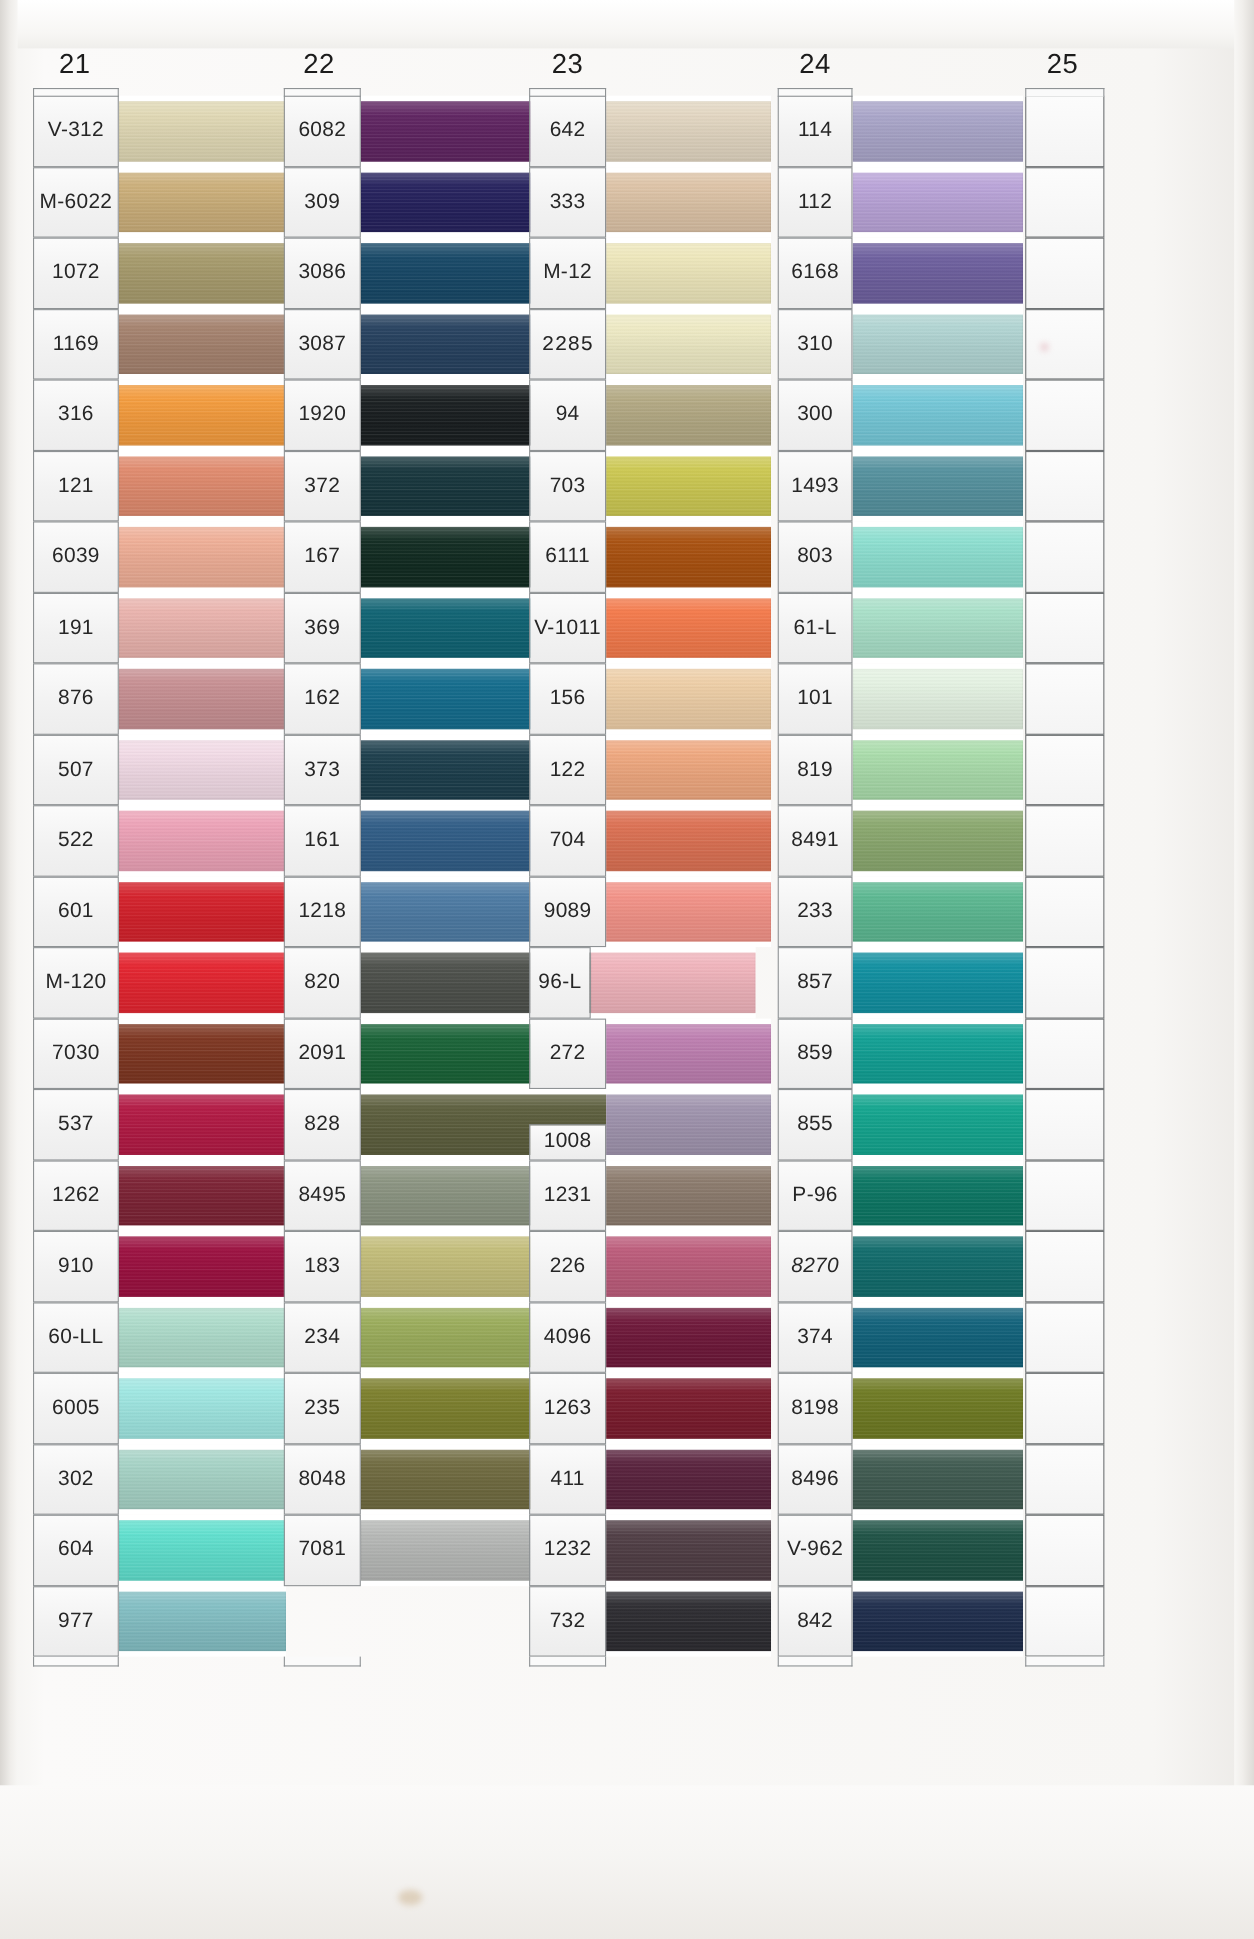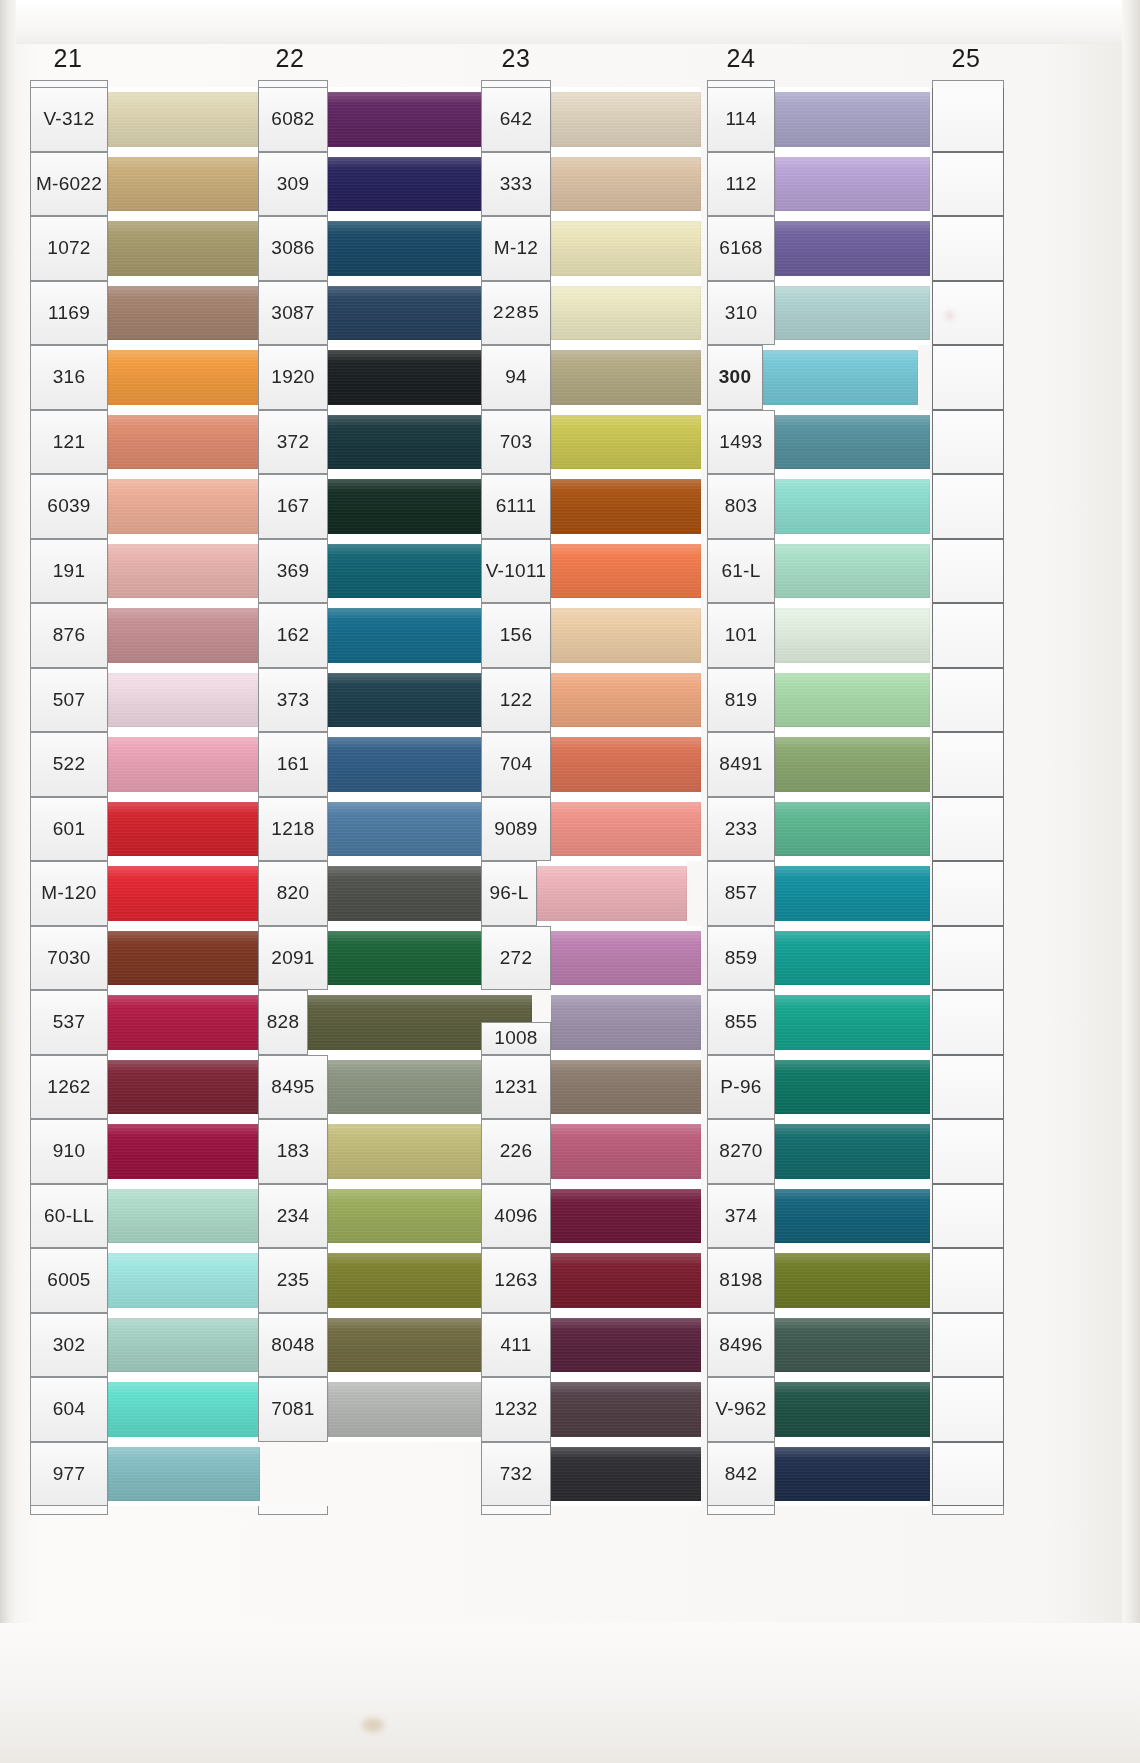--- a/index.html
+++ b/index.html
@@ -370,21 +370,21 @@
                 <div class="swatch" style="background: rgb(76, 79, 74);"></div>
               </div>
             </div>
             <div class="row" style="height: 64.5px;">
               <div class="label-cell" style="width: 70px;">2091</div>
               <div class="swatch-cell" style="width: 224px; flex: 0 0 224px;">
                 <div class="swatch" style="background: rgb(24, 98, 54);"></div>
               </div>
             </div>
             <div class="row" style="height: 64.5px;">
-              <div class="label-cell" style="width: 50px; text-align: right;">828</div>
+              <div class="label-cell" style="width: 70px; text-align: right;">828</div>
               <div class="swatch-cell" style="width: 224px; flex: 0 0 224px;">
                 <div class="swatch" style="background: rgb(91, 93, 60);"></div>
               </div>
             </div>
             <div class="row" style="height: 64.5px;">
               <div class="label-cell" style="width: 70px;">8495</div>
               <div class="swatch-cell" style="width: 224px; flex: 0 0 224px;">
                 <div class="swatch" style="background: rgb(139, 148, 129);"></div>
               </div>
             </div>
@@ -580,21 +580,21 @@
                 <div class="swatch" style="background: rgb(109, 95, 158);"></div>
               </div>
             </div>
             <div class="row" style="height: 64.5px;">
               <div class="label-cell" style="width: 68px;">310</div>
               <div class="swatch-cell" style="width: 155px; flex: 0 0 155px;">
                 <div class="swatch" style="background: rgb(176, 212, 210);"></div>
               </div>
             </div>
             <div class="row" style="height: 64.5px;">
-              <div class="label-cell" style="width: 56px; font-weight: bold;">300</div>
+              <div class="label-cell" style="width: 68px;">300</div>
               <div class="swatch-cell" style="width: 155px; flex: 0 0 155px;">
                 <div class="swatch" style="background: rgb(116, 200, 216);"></div>
               </div>
             </div>
             <div class="row" style="height: 64.5px;">
               <div class="label-cell" style="width: 68px;">1493</div>
               <div class="swatch-cell" style="width: 155px; flex: 0 0 155px;">
                 <div class="swatch" style="background: rgb(84, 145, 158);"></div>
               </div>
             </div>
@@ -651,21 +651,21 @@
               <div class="swatch-cell" style="width: 155px; flex: 0 0 155px;">
                 <div class="swatch" style="background: rgb(18, 165, 142);"></div>
               </div>
             </div>
             <div class="row" style="height: 64.5px;">
               <div class="label-cell" style="width: 68px;">P-96</div>
               <div class="swatch-cell" style="width: 155px; flex: 0 0 155px;">
                 <div class="swatch" style="background: rgb(11, 118, 99);"></div>
               </div>
             </div>
-            <div class="row" style="height: 64.5px;">
+            <div class="row" style="height: 64.5px; font-style: italic;">
               <div class="label-cell" style="width: 68px;">8270</div>
               <div class="swatch-cell" style="width: 155px; flex: 0 0 155px;">
                 <div class="swatch" style="background: rgb(16, 107, 107);"></div>
               </div>
             </div>
             <div class="row" style="height: 64.5px;">
               <div class="label-cell" style="width: 68px;">374</div>
               <div class="swatch-cell" style="width: 155px; flex: 0 0 155px;">
                 <div class="swatch" style="background: rgb(16, 97, 122);"></div>
               </div>

